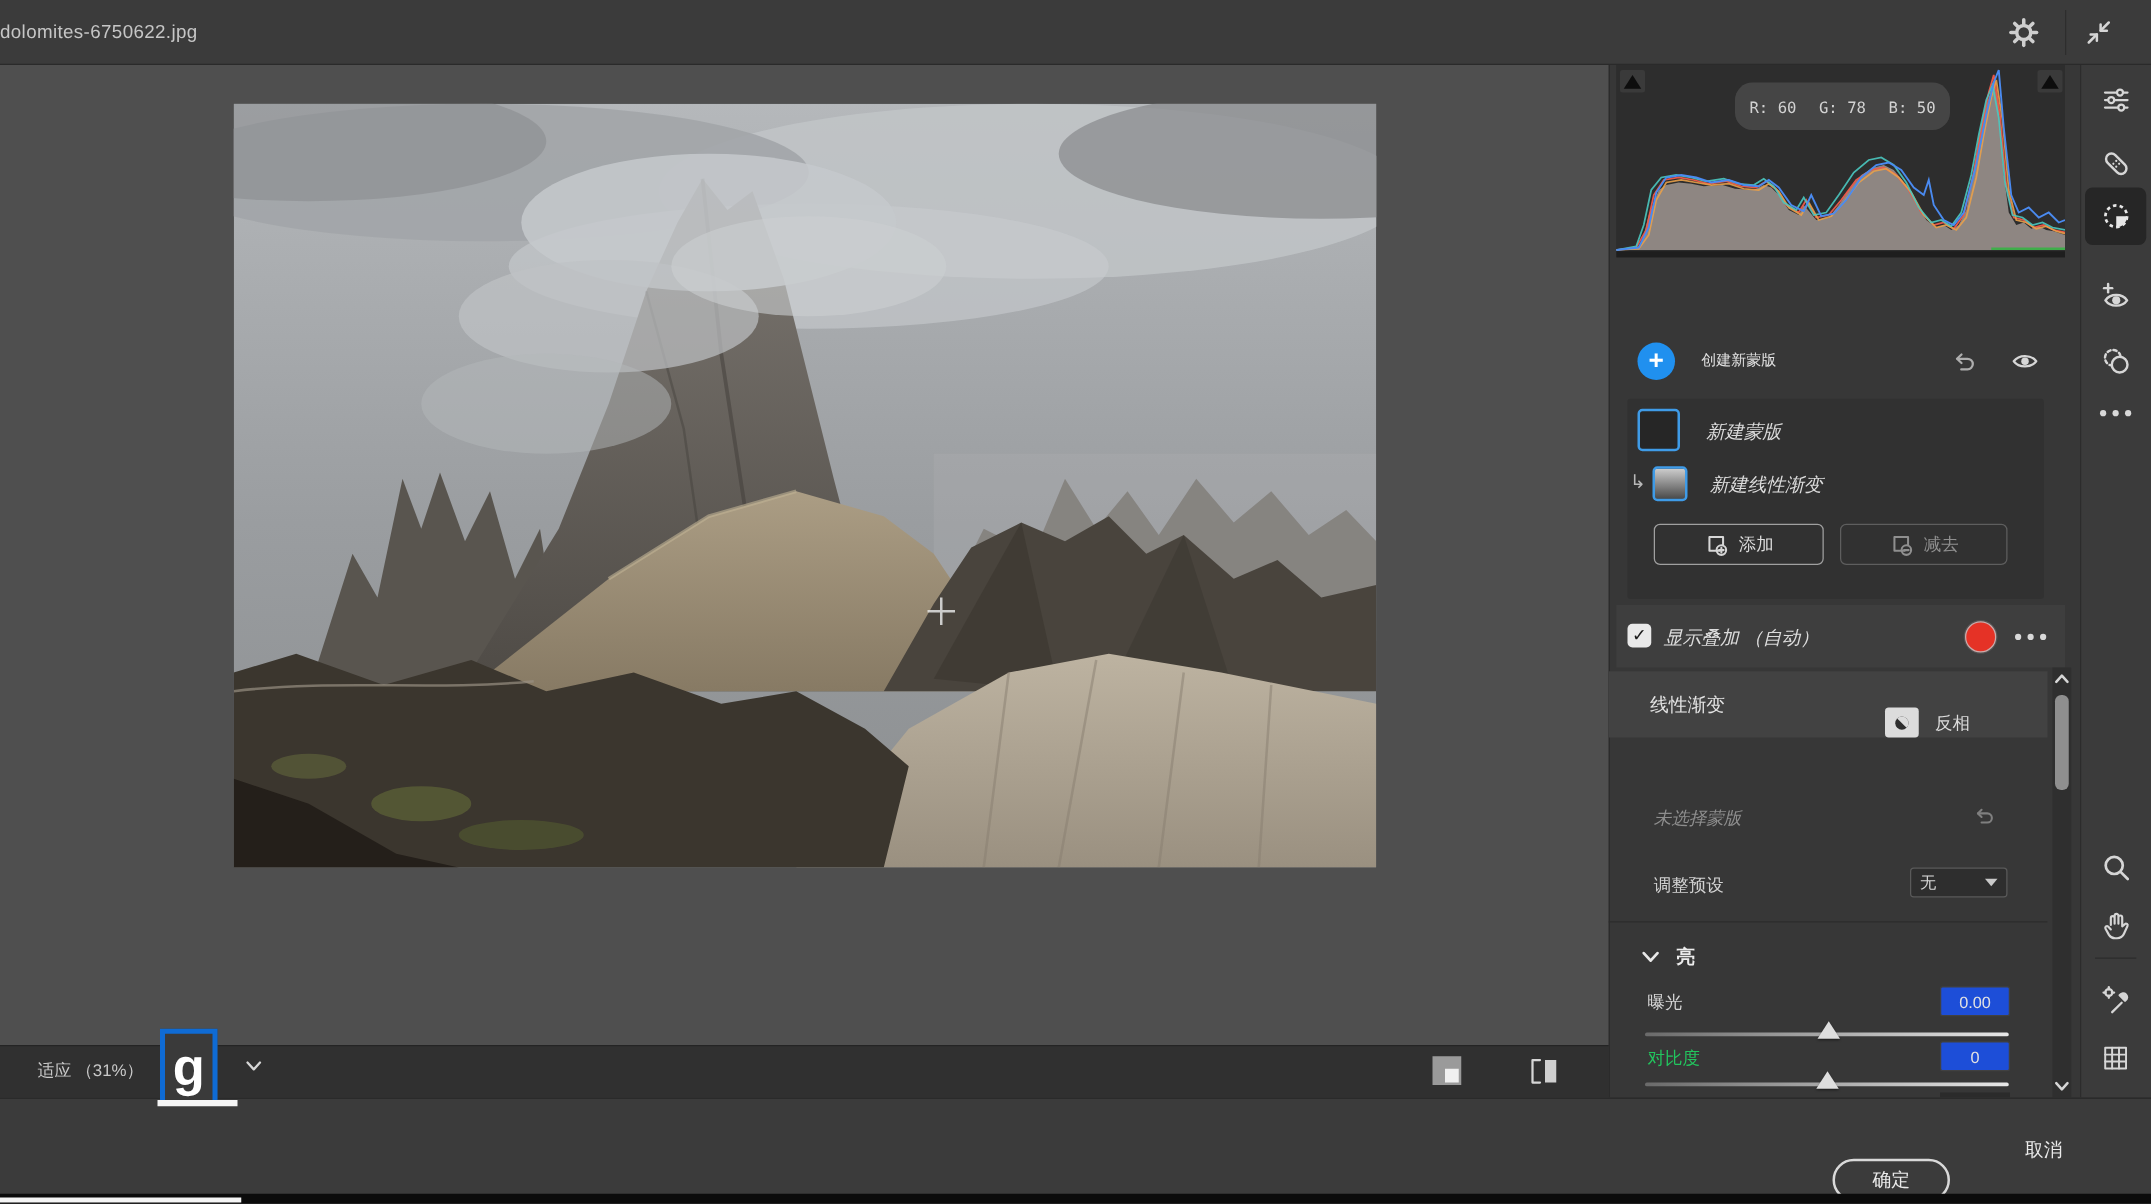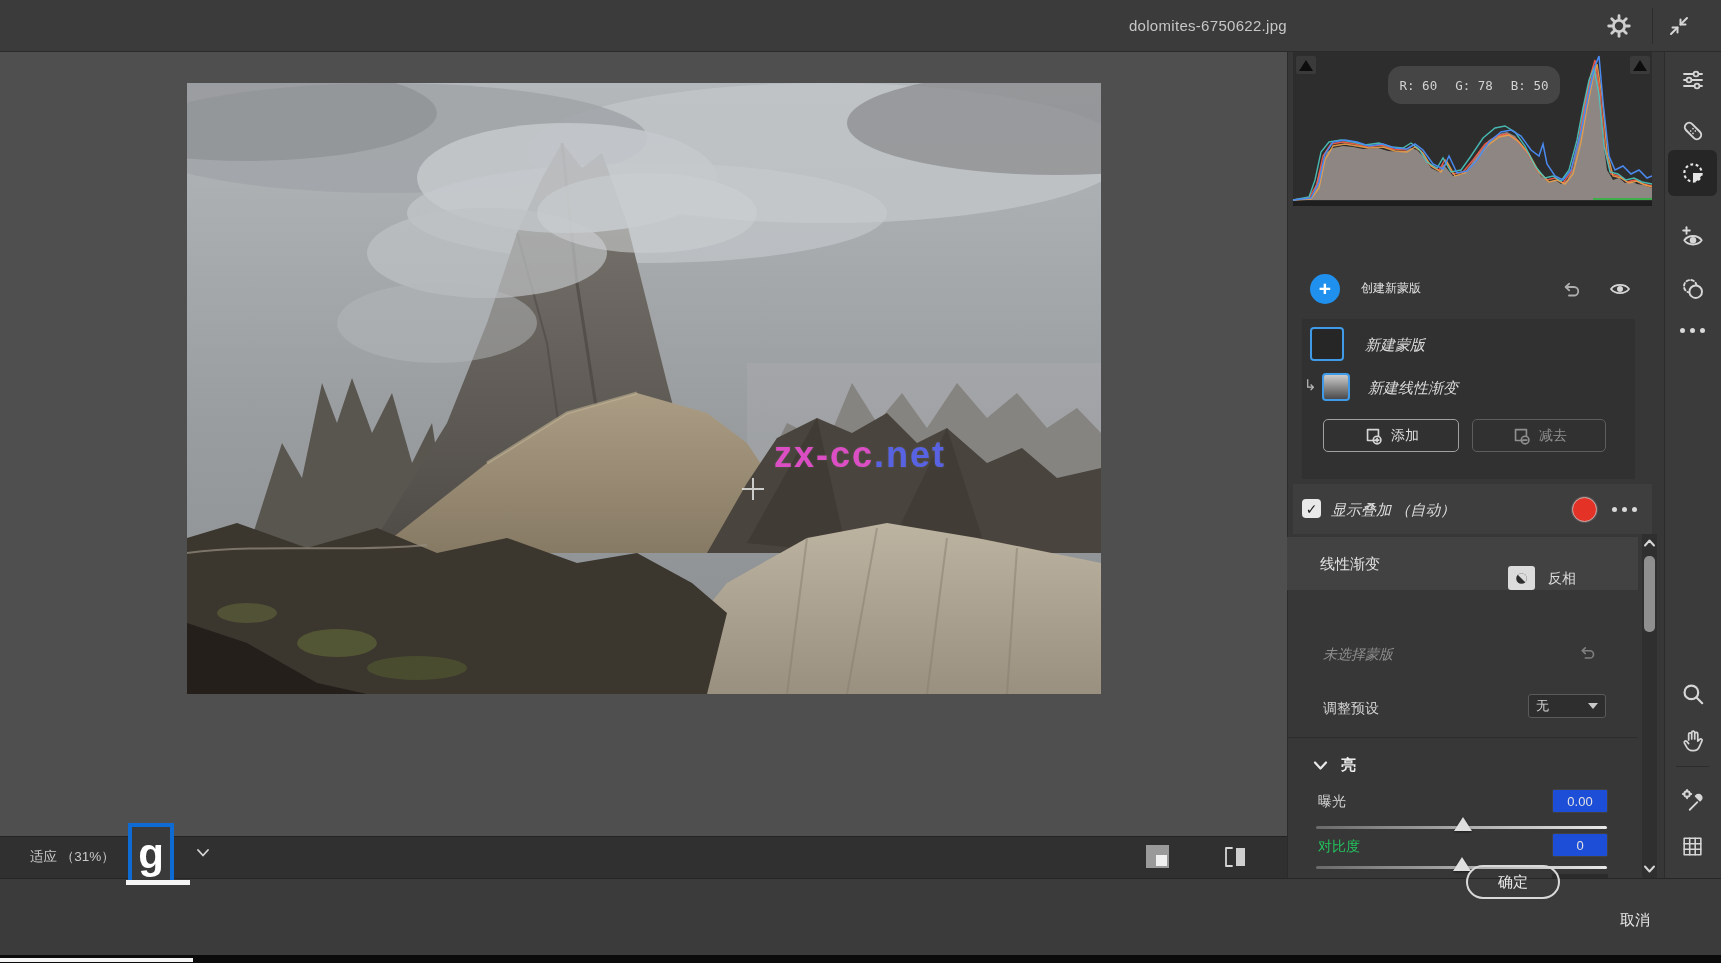--- a/index.html
+++ b/index.html
@@ -5,21 +5,21 @@
   * { margin:0; padding:0; box-sizing:border-box; }
   html,body { background:#2a2a2a; }
   body { font-family:"Liberation Sans","DejaVu Sans",sans-serif; }
   #app { position:relative; width:1721px; height:963px; background:#3c3c3c; overflow:hidden;
          color:#cfcfcf; font-size:14px; }
   .abs { position:absolute; }
   .nowrap { white-space:nowrap; }
 
   
   #topbar { left:0; top:0; width:1721px; height:52px; background:#3b3b3b; border-bottom:1px solid #2a2a2a; }
-  #title { left:0; top:0; width:1287px; height:52px; line-height:52px; text-align:right;
+  #title { left:0; top:0; width:1287px; height:52px; line-height:52px; text-align:left;
            color:#c6c6c6; font-size:15px; letter-spacing:.3px; }
   .topbtn { width:34px; height:34px; display:flex; align-items:center; justify-content:center; }
 
   
   #canvas { left:0; top:52px; width:1287px; height:784px; background:#4f4f4f; }
   #photo { left:187px; top:83px; width:914px; height:611px; }
   .wm { width:520px; text-align:center; font-weight:bold; opacity:.92; text-shadow:0 0 2px rgba(255,255,255,.15); }
   #wm1 { left:600px; top:388px; font-size:38px; letter-spacing:4px; }
   #wm2 { left:600px; top:434px; font-size:36px; letter-spacing:2px; }
   #crosshair { left:742px; top:478px; width:22px; height:22px; opacity:.85; }
@@ -80,21 +80,21 @@
   #sbthumb { left:1644px; top:556px; width:11px; height:76px; background:#8f8f8f; border-radius:5px; }
 
   
   #toolcol { left:1664px; top:52px; width:57px; height:826px; background:#3b3b3b; border-left:1px solid #2c2c2c; }
   .tool { left:1676px; width:33px; height:33px; display:flex; align-items:center; justify-content:center; }
   #maskactive { left:1668px; top:150px; width:49px; height:46px; background:#262626; border-radius:6px;
                 display:flex; align-items:center; justify-content:center; }
 
   
   #btnbar { left:0; top:878px; width:1721px; height:77px; background:#3b3b3b; border-top:1px solid #262626; }
-  #okbtn { left:1466px; top:865px; width:94px; height:34px; border:2px solid #d9d9d9; border-radius:17px;
+  #okbtn { left:1466px; top:927px; width:94px; height:34px; border:2px solid #d9d9d9; border-radius:17px;
            display:flex; align-items:center; justify-content:center; color:#eaeaea; font-size:15px; }
   #cancelbtn { left:1602px; top:903px; width:66px; height:34px; display:flex; align-items:center; justify-content:center;
                color:#eaeaea; font-size:15px; }
 
   
   #blackbar { left:0; top:955px; width:1721px; height:8px; background:#0b0b0b; }
   #progress { left:0; top:958px; width:193px; height:4px; background:#f5f5f5; }
 
   svg { display:block; }
   .icon-stroke { stroke:#d6d6d6; fill:none; stroke-width:1.8; stroke-linecap:round; stroke-linejoin:round; }
@@ -181,23 +181,20 @@
       <path d="M620,455 L600,611 M690,445 L660,611 M760,455 L740,611 M830,465 L820,611" stroke="#877e6f" stroke-width="2" opacity=".5" fill="none"></path>
       <path d="M0,611 L0,455 L50,440 L120,465 L190,445 L250,470 L320,455 L390,480 L450,470 L505,500 L540,530 L520,611 Z" fill="#3b362e"></path>
       <path d="M0,470 C80,460 160,470 240,462" stroke="#978f82" stroke-width="2" opacity=".7" fill="none"></path>
       <ellipse cx="150" cy="560" rx="40" ry="14" fill="#565a35" opacity=".9"></ellipse>
       <ellipse cx="230" cy="585" rx="50" ry="12" fill="#4e5230" opacity=".8"></ellipse>
       <ellipse cx="60" cy="530" rx="30" ry="10" fill="#5c603a" opacity=".7"></ellipse>
       <path d="M0,611 L0,540 L60,560 L130,600 L180,611 Z" fill="#241f1a"></path>
     </svg>
   </div>
 
-  <div id="wm2" class="abs wm nowrap">
-    <span style="color:#e84fd0">zx-cc</span><span style="color:#5a66f2">.net</span>
-  </div>
   <div id="crosshair" class="abs"></div>
 
   <div id="strip" class="abs"></div>
   <div id="zoomlabel" class="abs nowrap">适应 （31%）</div>
   <div class="abs" style="left:196px;top:848px;">
     <svg width="14" height="10" viewBox="0 0 14 10" class="icon-stroke">
         <polyline points="2,2 7,7.5 12,2"></polyline>
       </svg>
   </div>
   <div class="abs" style="left:1146px;top:845px;width:23px;height:23px;background:#9a9a9a;">

